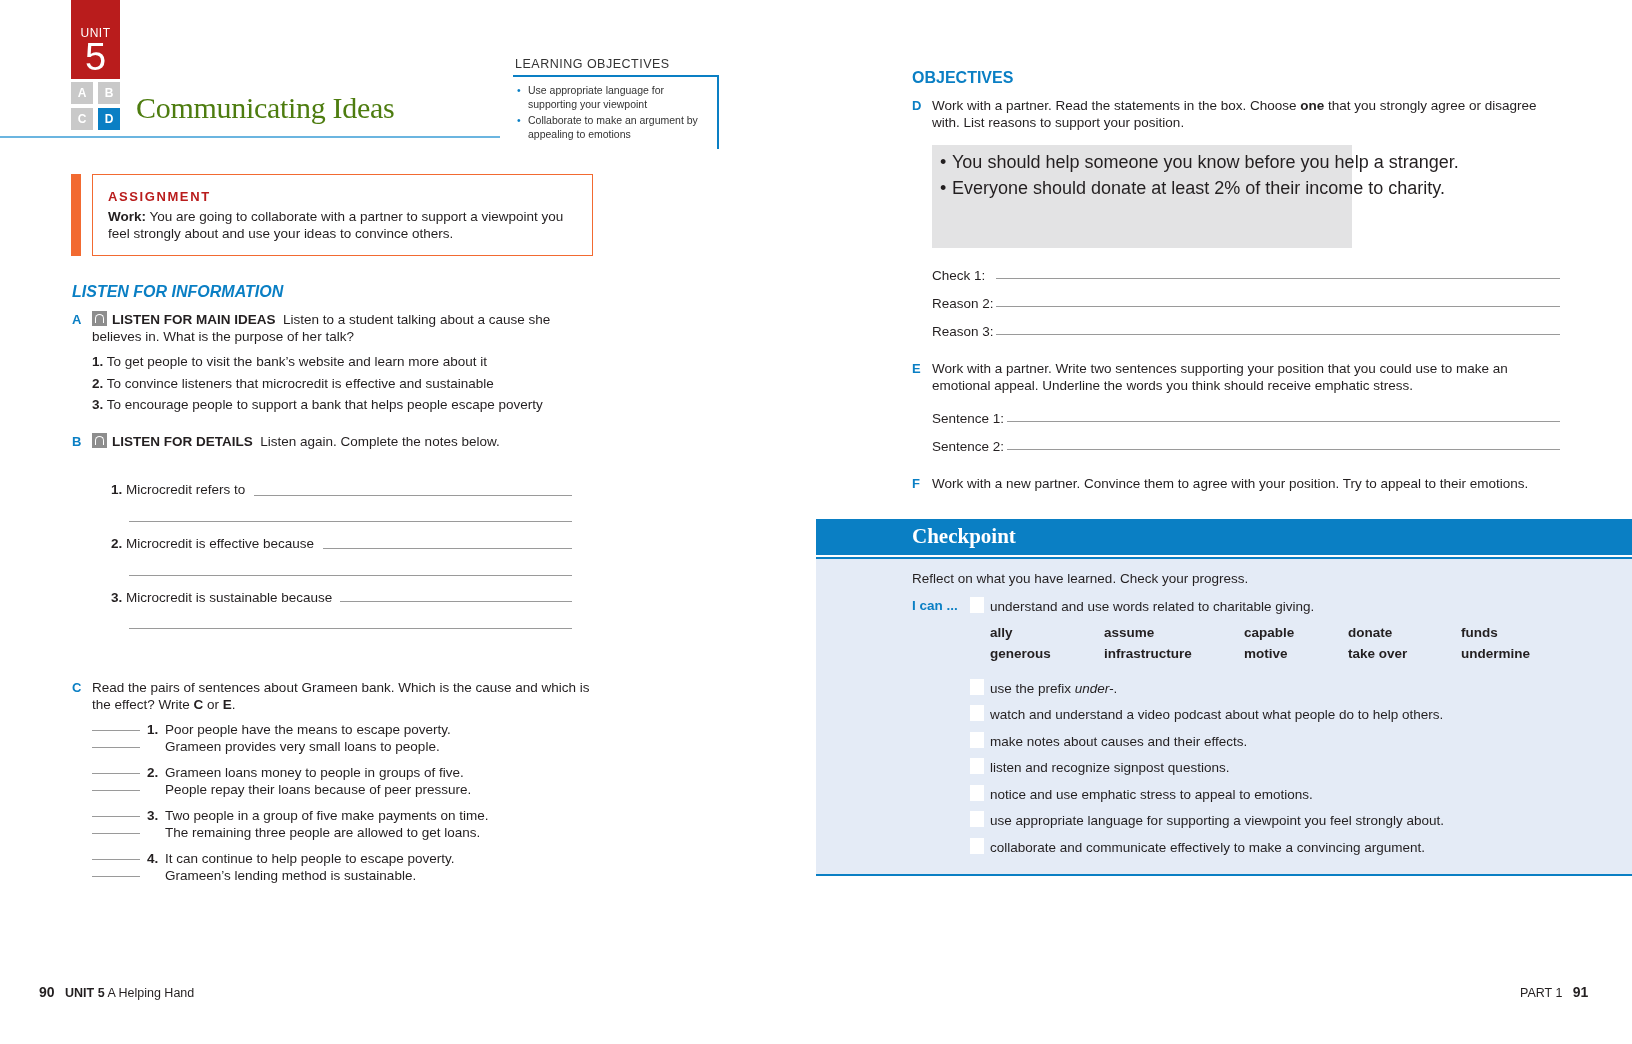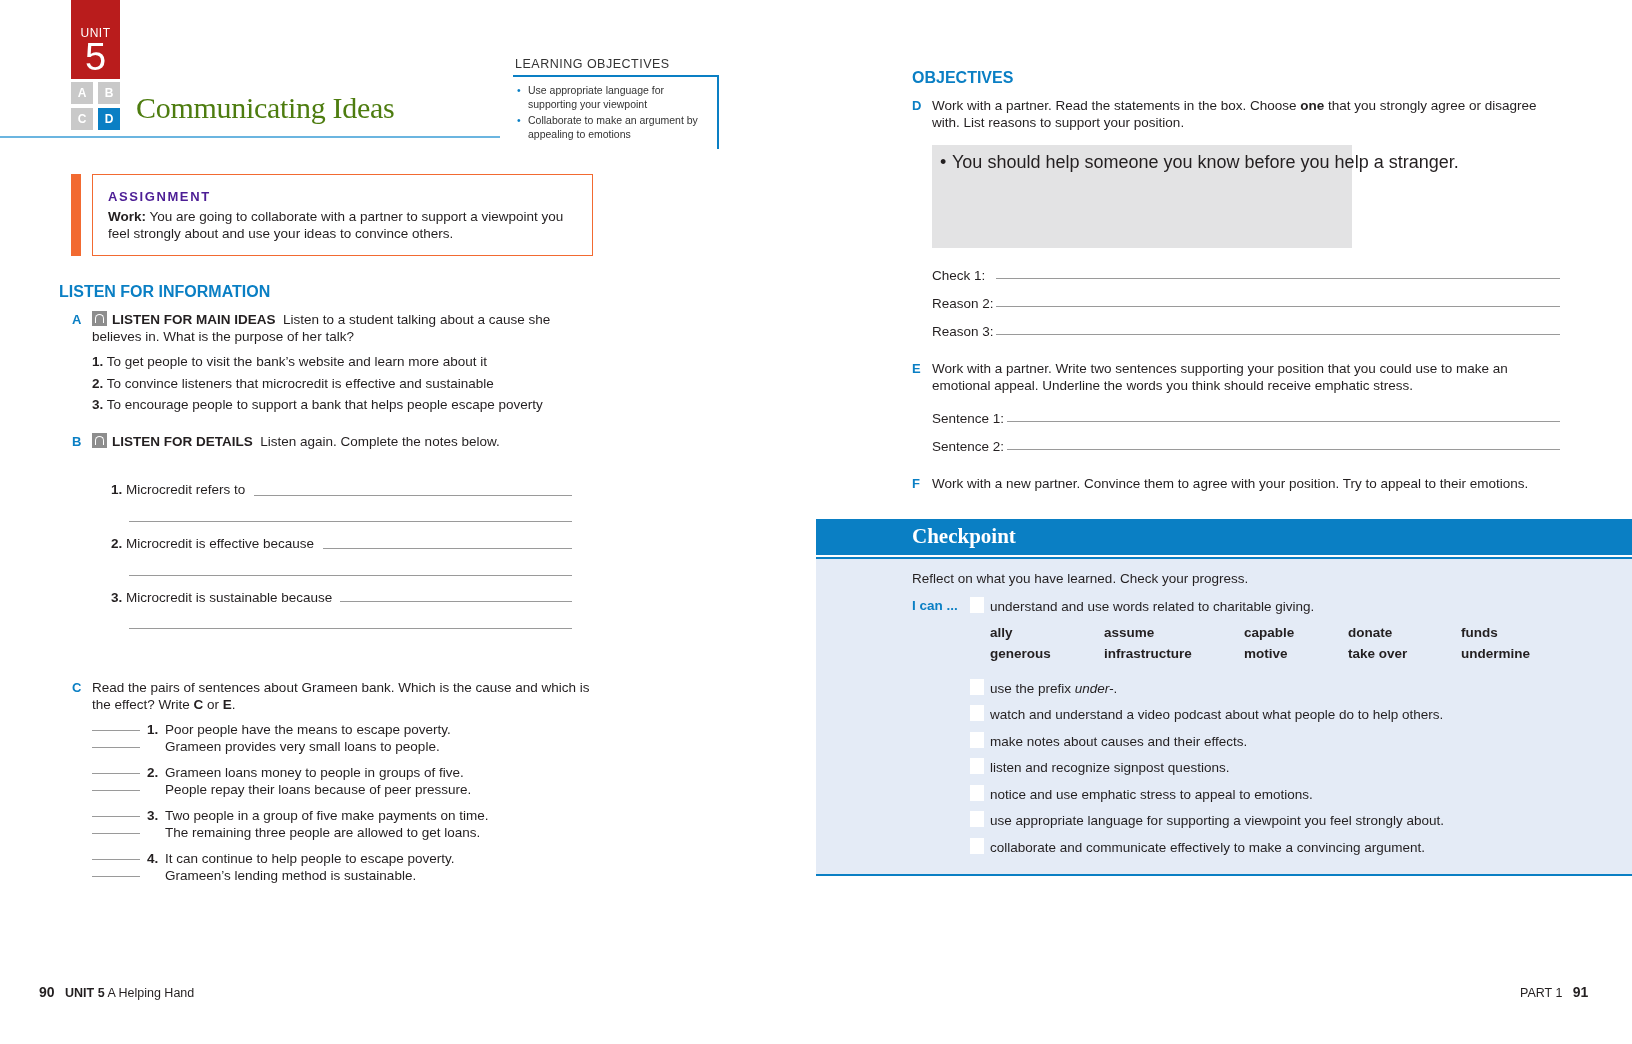--- a/index.html
+++ b/index.html
@@ -22,21 +22,21 @@
 
   .lo-head { left: 515px; top: 57px; font-size: 12.5px; letter-spacing: 0.5px; color: #333; }
   .lo-box { left: 513px; top: 75px; width: 204px; height: 72px; border-top: 2px solid #0a7fc4; border-right: 2px solid #0a7fc4; }
   .lo-list { left: 515px; top: 83px; width: 200px; font-size: 10.5px; line-height: 14px; color: #333; list-style: none; margin: 0; padding: 0; }
   .lo-list li { position: relative; padding-left: 13px; margin-bottom: 2px; }
   .lo-list li::before { content: "•"; position: absolute; left: 2px; color: #0a7fc4; }
 
   
   .asg-bar { left: 71px; top: 174px; width: 10px; height: 82px; background: #f26a31; }
   .asg-box { left: 92px; top: 174px; width: 499px; height: 80px; border: 1.5px solid #f26a31; }
-  .asg-head { left: 108px; top: 189px; color: #4c1d95; font-weight: bold; font-size: 13px; letter-spacing: 1.6px; text-align: right; }
+  .asg-head { left: 108px; top: 189px; color: #b91c1c; font-weight: bold; font-size: 13px; letter-spacing: 1.6px; text-align: right; }
   .asg-text { left: 108px; top: 208px; width: 470px; font-size: 13.5px; line-height: 17px; }
 
   .sec-head { font-weight: bold; font-size: 16px; color: #0a7fc4; }
   .letter { font-weight: bold; color: #0a7fc4; font-size: 13px; }
   .p { font-size: 13.5px; line-height: 17px; }
   .headphone { display: inline-block; width: 15px; height: 15px; background: #8d8d8d; vertical-align: -2px; position: relative; margin-right: 5px; }
   .headphone::after { content: ""; position: absolute; left: 3px; top: 3px; width: 7px; height: 8px; border: 1.5px solid #fff; border-bottom: none; border-radius: 5px 5px 0 0; }
   .num { font-weight: bold; }
   .line { position: absolute; height: 1px; background: #9a9a9a; }
 
@@ -76,21 +76,21 @@
 <ul class="abs lo-list">
   <li>Use appropriate language for supporting your viewpoint</li>
   <li>Collaborate to make an argument by appealing to emotions</li>
 </ul>
 
 <div class="abs asg-bar"></div>
 <div class="abs asg-box"></div>
 <div class="abs asg-head">ASSIGNMENT</div>
 <div class="abs asg-text"><b>Work:</b><span> You are going to collaborate with a partner to support a viewpoint you feel strongly about and use your ideas to convince others.</span></div>
 
-<div class="abs sec-head" style="left:59px;top:283px;">LISTEN FOR INFORMATION</div>
+<div class="abs sec-head" style="left:72px;top:283px;font-style:italic;">LISTEN FOR INFORMATION</div>
 
 <div class="abs letter" style="left:72px;top:312px;">A</div>
 <div class="abs p" style="left:92px;top:311px;width:480px;">
   <span class="headphone"></span><b>LISTEN FOR MAIN IDEAS</b>&nbsp; <span>Listen to a student talking about a cause she believes in. What is the purpose of her talk?</span>
 </div>
 <div class="abs p" style="left:92px;top:353px;"><span class="num">1.</span> <span>To get people to visit the bank’s website and learn more about it</span></div>
 <div class="abs p" style="left:92px;top:375px;"><span class="num">2.</span> <span>To convince listeners that microcredit is effective and sustainable</span></div>
 <div class="abs p" style="left:92px;top:396px;"><span class="num">3.</span> <span>To encourage people to support a bank that helps people escape poverty</span></div>
 
 <div class="abs letter" style="left:72px;top:434px;">B</div>
@@ -138,20 +138,21 @@
 <div class="abs sec-head" style="left:912px;top:69px;">OBJECTIVES</div>
 
 <div class="abs letter" style="left:912px;top:98px;">D</div>
 <div class="abs p" style="left:932px;top:97px;width:630px;">
   <span>Work with a partner. Read the statements in the box. Choose </span><b>one</b><span> that you strongly agree or disagree with. List reasons to support your position.</span>
 </div>
 
 <div class="abs stmt-box"></div>
 <ul class="abs stmt-list">
   <li>You should help someone you know before you help a stranger.</li>
+  <li>Everyone should donate at least 2% of their income to charity.</li>
 </ul>
 
 <div class="abs p" style="left:932px;top:267px;">Check 1:</div>
 <div class="line" style="left:996px;top:278px;width:564px;"></div>
 <div class="abs p" style="left:932px;top:295px;">Reason 2:</div>
 <div class="line" style="left:996px;top:306px;width:564px;"></div>
 <div class="abs p" style="left:932px;top:323px;">Reason 3:</div>
 <div class="line" style="left:996px;top:334px;width:564px;"></div>
 
 <div class="abs letter" style="left:912px;top:361px;">E</div>

